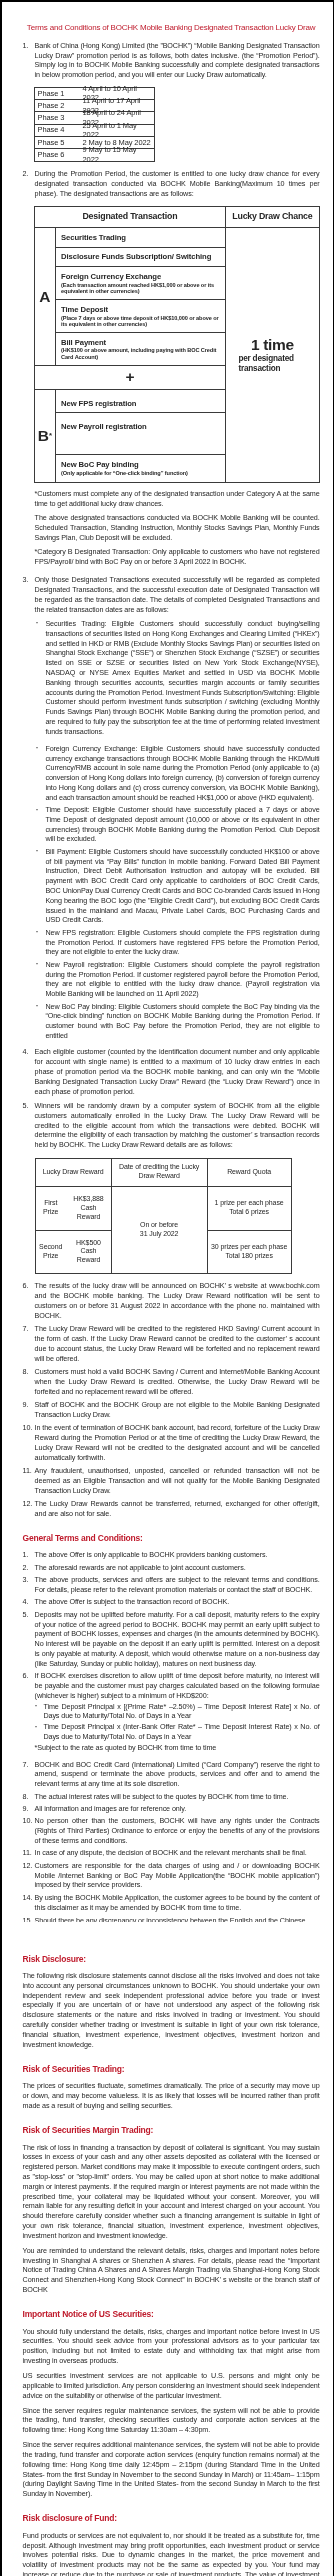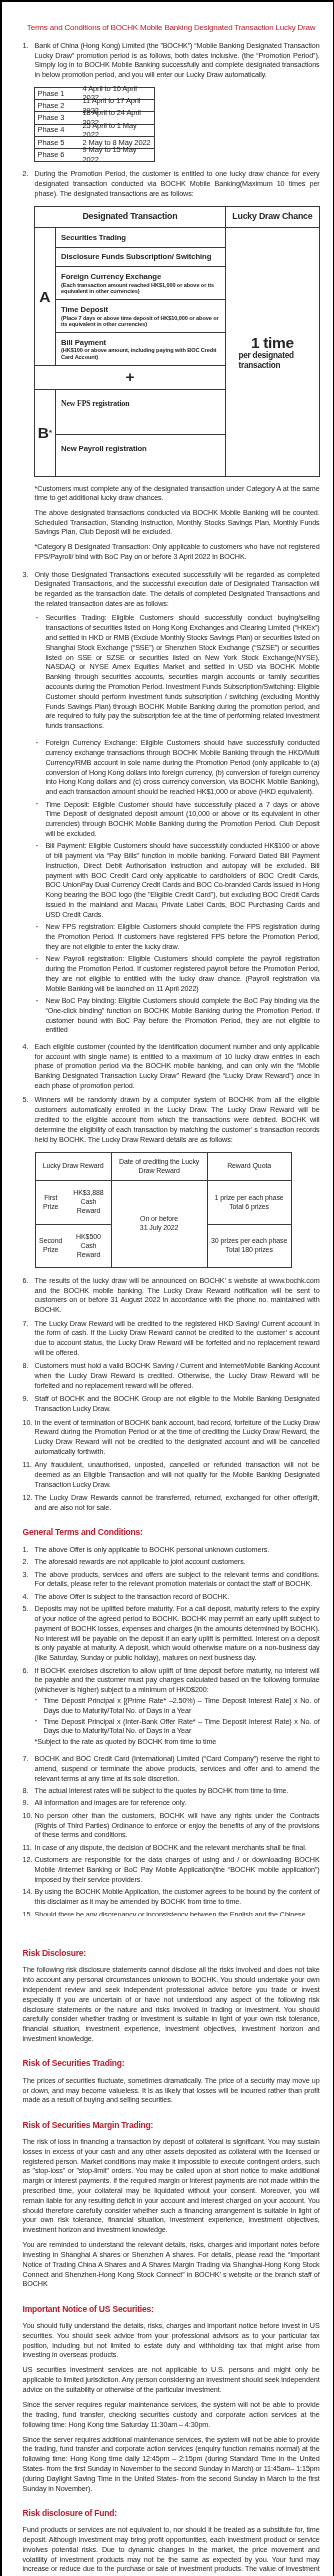--- a/index.html
+++ b/index.html
@@ -140,25 +140,29 @@
           </div>
         </div>
       </div>
       <div class="dt-plus">+</div>
       <div class="dt-group last">
         <div class="dt-letter">
             <span>B</span>
             <sup>*</sup>
           </div>
         <div class="dt-rows">
-          <div class="dt-cell" style="padding-top:8.8px;padding-bottom:26px;font-family:Liberation Serif, serif;">
+          <div class="dt-cell" style="padding-top:8.8px;padding-bottom:4px;">
             <div class="dt-t">New FPS registration</div>
           </div>
           <div class="dt-cell" style="padding-top:8.8px;padding-bottom:23px;">
             <div class="dt-t">New Payroll registration</div>
+          </div>
+          <div class="dt-cell" style="padding-top:5.2px;padding-bottom:5.2px;">
+            <div class="dt-t">New BoC Pay binding</div>
+            <div class="dt-n">(Only applicable for “One-click binding” function)</div>
           </div>
         </div>
       </div>
     </div>
     <div class="dt-right">
       <div class="dt-h">Lucky Draw Chance</div>
       <div class="dt-chance">
         <div class="dt-chance-big">1 time</div>
         <div class="dt-chance-small">per designated transaction</div>
       </div>
@@ -262,21 +266,21 @@
   </div>
   <div class="li">
     <span class="num">12.</span>
     <span>The Lucky Draw Rewards cannot be transferred, returned, exchanged for other offer/gift, and are also not for sale.</span>
   </div>
 
   <div class="rh">General Terms and Conditions:</div>
 
   <div class="gli">
     <span class="num">1.</span>
-    <span>The above Offer is only applicable to BOCHK personal unknown customers.</span>
+    <span>The above Offer is only applicable to BOCHK providers banking customers.</span>
   </div>
   <div class="gli">
     <span class="num">2.</span>
     <span>The aforesaid rewards are not applicable to joint account customers.</span>
   </div>
   <div class="gli">
     <span class="num">3.</span>
     <span>The above products, services and offers are subject to the relevant terms and conditions. For details, please refer to the relevant promotion materials or contact the staff of BOCHK.</span>
   </div>
   <div class="gli">

